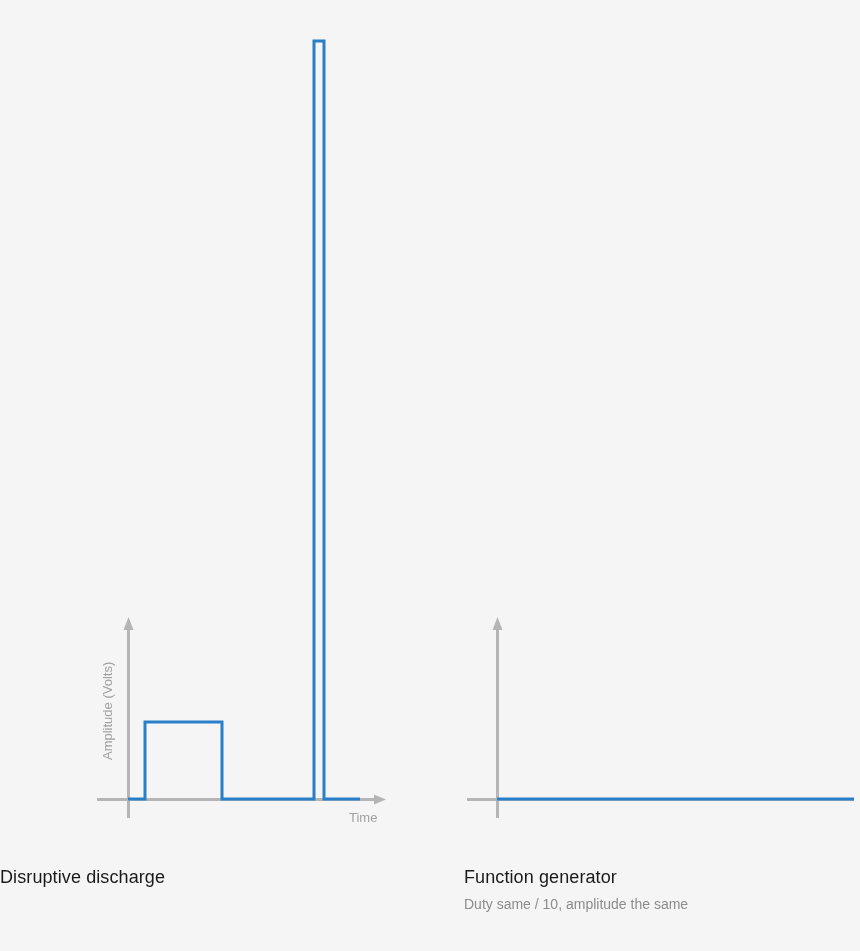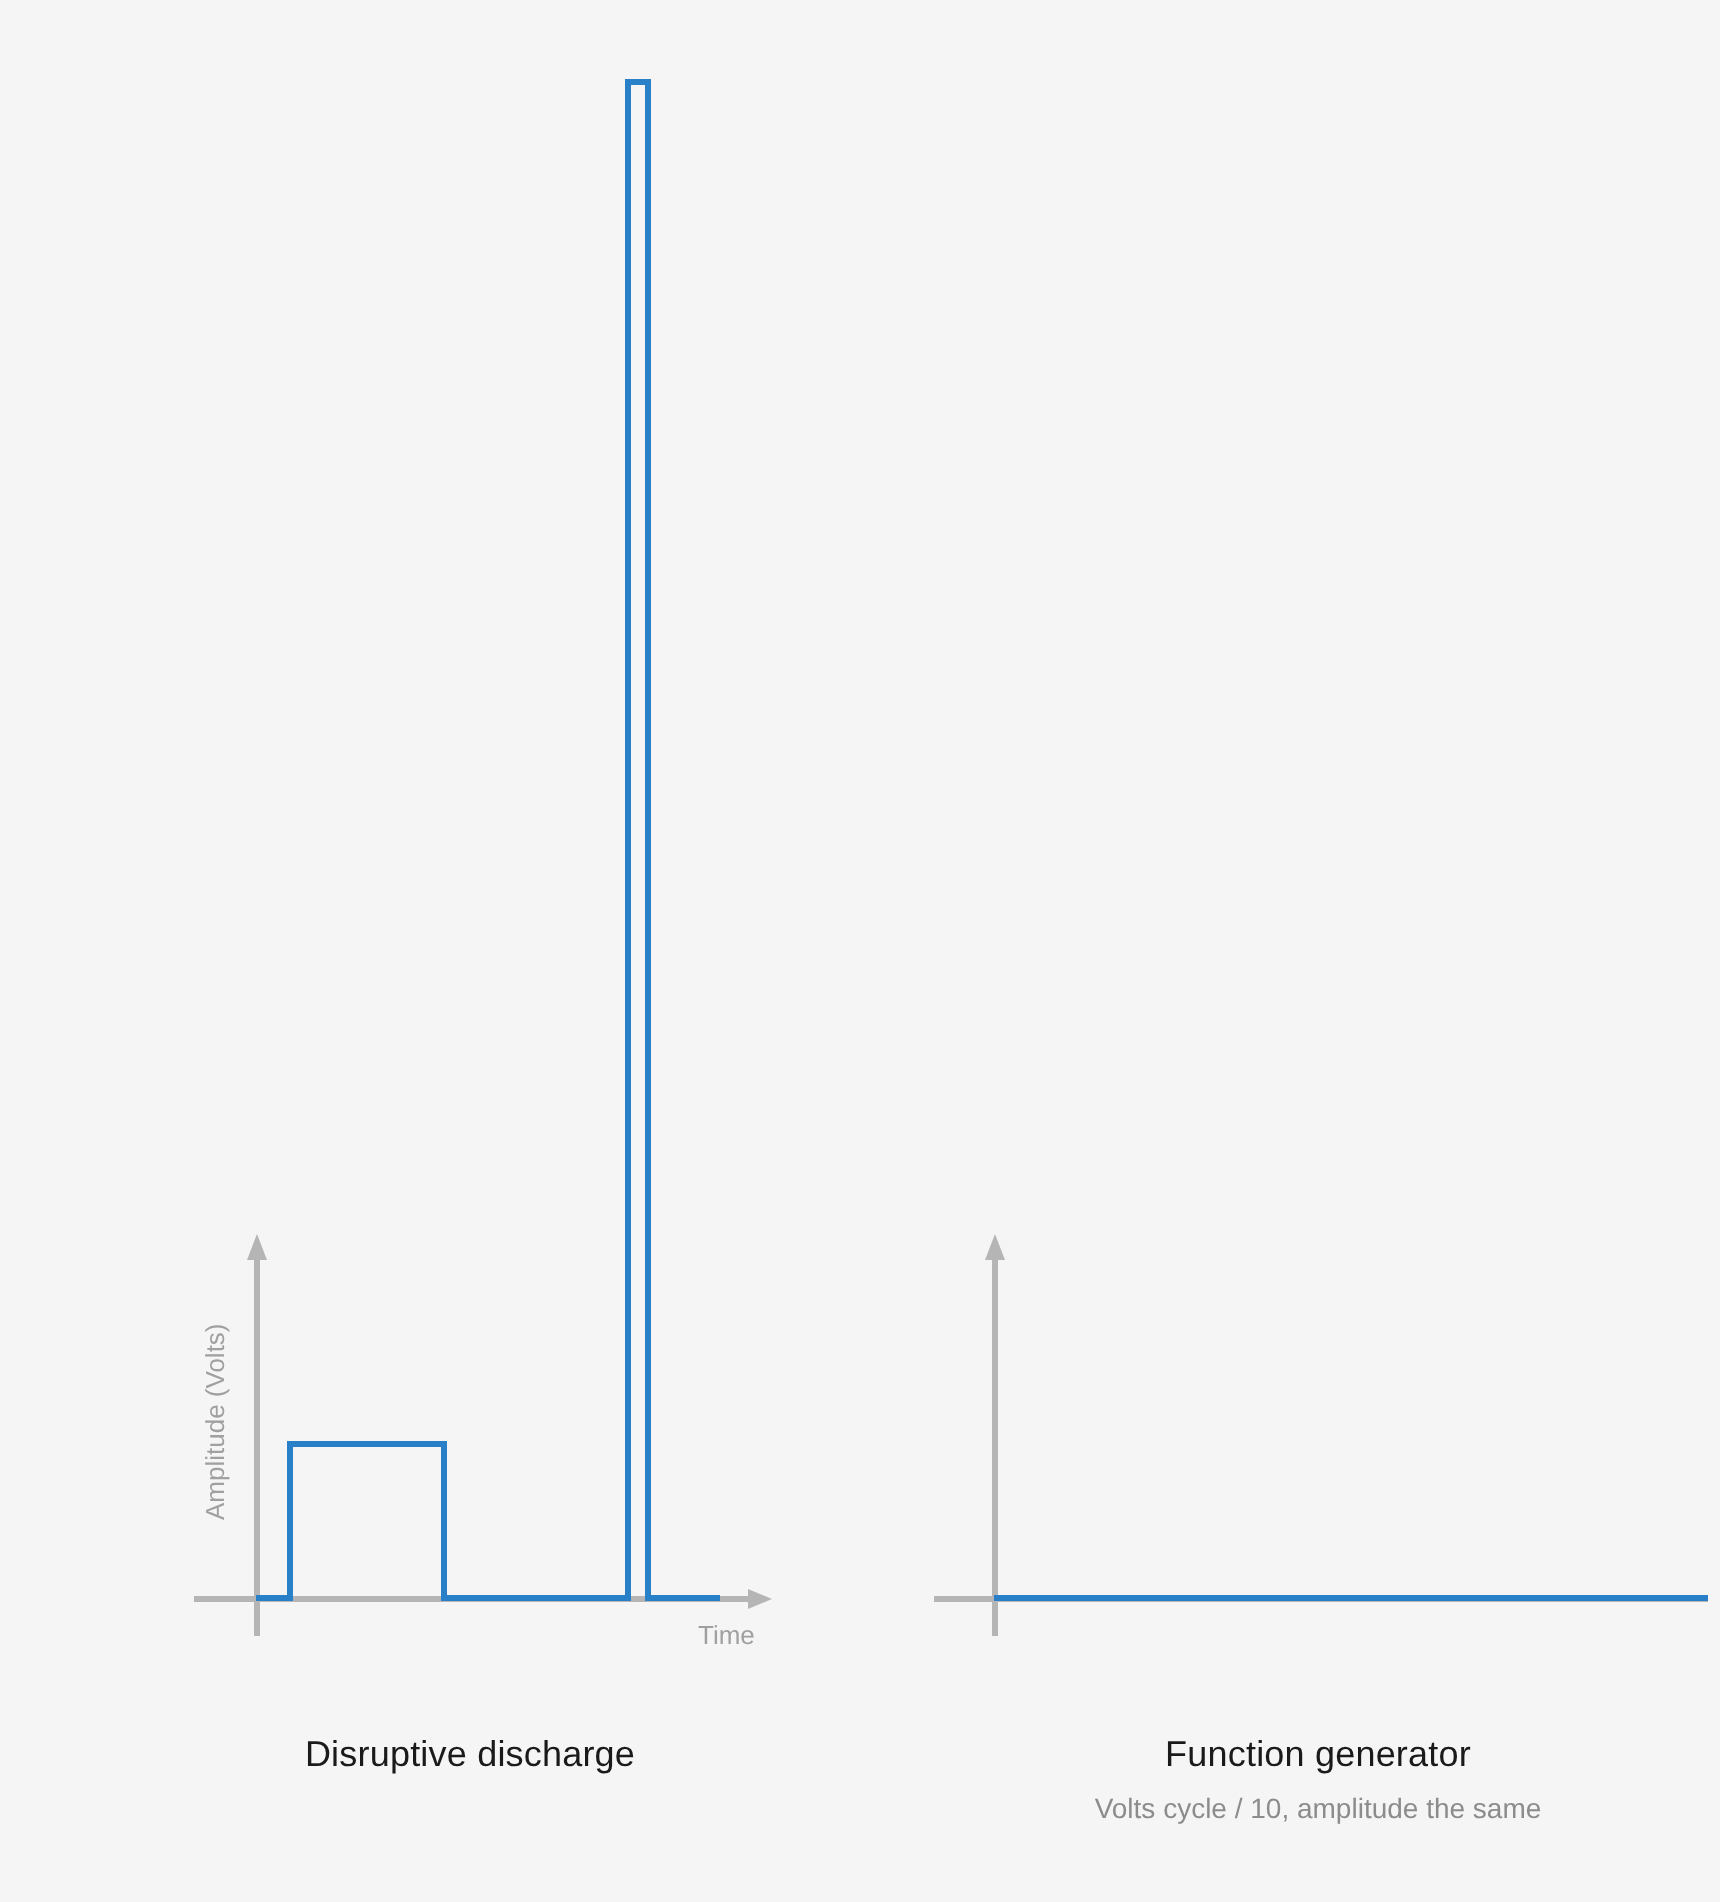--- a/index.html
+++ b/index.html
@@ -26,21 +26,21 @@
     top: 0;
     height: 951px;
   }
   #panel-left  { left: 0px;   width: 470px; }
   #panel-right { left: 464px; width: 390px; }
 
   .svg-wrap { position: absolute; left: 0; top: 0; }
 
   .caption-block {
     position: absolute;
-    text-align: center;
+    text-align: left;
     width: 100%;
   }
   #caption-left  { top: 866px; left: 0; }
   #caption-right { top: 866px; left: 0; }
 
   .caption-title {
     display: block;
     font-family: "Liberation Sans", sans-serif;
     font-size: 18px;
     font-weight: 400;
@@ -112,17 +112,17 @@
 
       <polyline points="33,799 524,799 524,722 600,722 600,799 693,799 693,722 702,722 702,799 737,799" fill="none" stroke="#2a7fc9" stroke-width="3" stroke-linejoin="miter" stroke-linecap="butt"></polyline>
 
       <text class="axis-label-text" transform="translate(487,760) rotate(-90)">Amplitude (Volts)</text>
 
       <text class="axis-label-text" x="726" y="822">Time</text>
     </svg>
 
     <div class="caption-block" id="caption-right">
       <span class="caption-title">Function generator</span>
-      <span class="caption-sub">Volts cycle / 10, amplitude the same</span>
+      <span class="caption-sub">Duty same / 10, amplitude the same</span>
     </div>
   </div>
 
 </div>
 
 </body></html>

